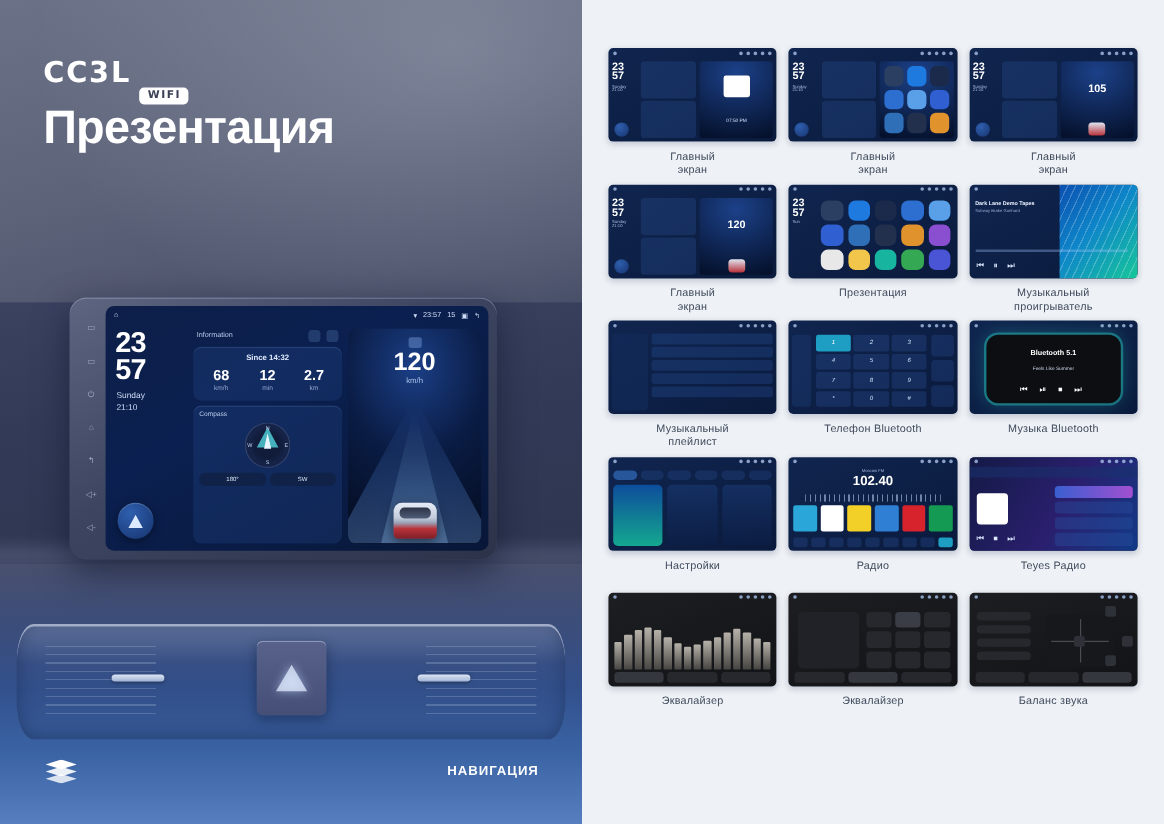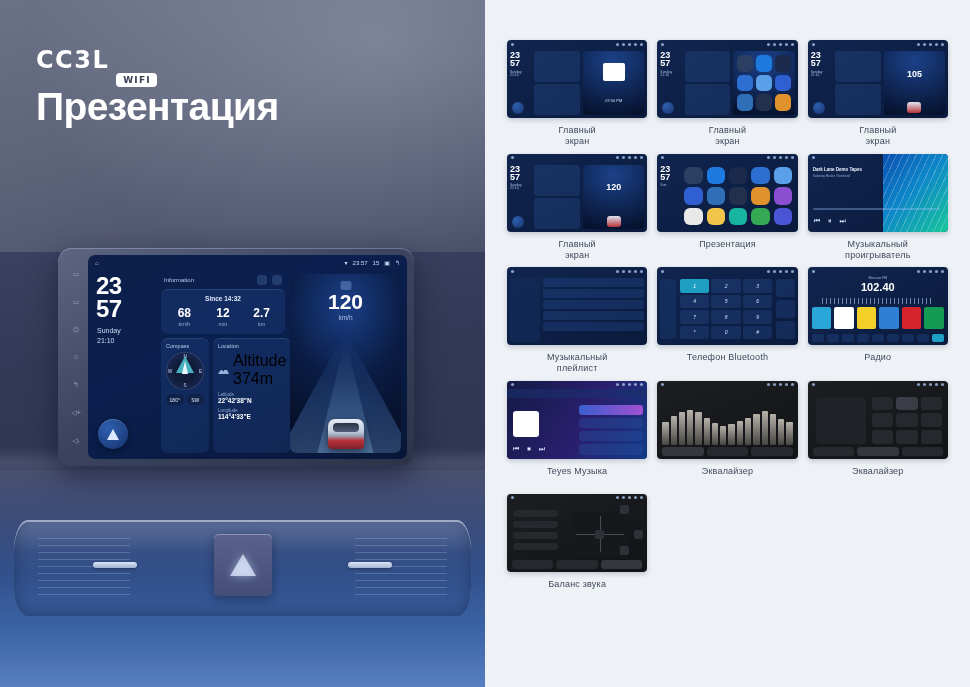--- a/index.html
+++ b/index.html
@@ -392,55 +392,45 @@
                     <span class="e">E</span>
                     <span class="s">S</span>
                     <span class="w">W</span>
                   </div>
                   <div class="pills">
                     <span class="pill">180°</span>
                     <span class="pill">SW</span>
                   </div>
                 </div>
 
-                <div class="card card-loc">
-                  <div class="lbl">Location</div>
-                  <div class="alt">
-                    <span class="ico"></span>
-                    <span>
-                      <span class="k" style="display:block">Altitude</span>
-                      <span class="v">374m</span>
-                    </span>
-                  </div>
-                  <div class="locrow">
-                    <div class="k">Latitude</div>
-                    <div class="v">22°42'38"N</div>
-                  </div>
-                  <div class="locrow">
-                    <div class="k">Longitude</div>
-                    <div class="v">114°4'33"E</div>
-                  </div>
-                </div>
               </div>
             </div>
 
             <div class="col-speed">
               <div class="spd-ico"></div>
               <div class="spd">120</div>
               <div class="spd-u">km/h</div>
               <div class="road"></div>
               <div class="road2"></div>
               <div class="carimg"></div>
             </div>
 
           </div>
         </div>
       </div>
     </div>
 
+    <div class="hero-bottom">
+      <div class="layers">
+          <i></i>
+          <i></i>
+          <i></i>
+        </div>
+      <div class="navlabel">НАВИГАЦИЯ</div>
+    </div>
   </div>
 
   <div class="gallery">
     <div class="grid" id="grid">
         <div class="cell">
           <div class="thumb">
             <div class="t-sb">
   <i class="dot"></i>
   <span class="rr">
     <i class="dot"></i>
@@ -681,20 +671,68 @@
             <div class="t-sb">
   <i class="dot"></i>
   <span class="rr">
     <i class="dot"></i>
     <i class="dot"></i>
     <i class="dot"></i>
     <i class="dot"></i>
     <i class="dot"></i>
   </span>
             </div>
+            <div class="btplate">
+       <div class="bt">Bluetooth 5.1</div>
+       <div class="tr">Feels Like Summer</div>
+       <div class="ar">⏮ ⏯ ⏹ ⏭</div>
+            </div>
+          </div>
+    <div class="cap">Музыка Bluetooth</div>
+        </div>
+        <div class="cell">
+          <div class="thumb">
+            <div class="t-sb">
+  <i class="dot"></i>
+  <span class="rr">
+    <i class="dot"></i>
+    <i class="dot"></i>
+    <i class="dot"></i>
+    <i class="dot"></i>
+    <i class="dot"></i>
+  </span>
+            </div>
+            <div class="set-tabs">
+       <i class="set-tab on"></i>
+              <i class="set-tab"></i>
+              <i class="set-tab"></i>
+              <i class="set-tab"></i>
+              <i class="set-tab"></i>
+              <i class="set-tab"></i>
+            </div>
+     <div class="set-cards">
+       <i class="set-card acc"></i>
+       <i class="set-card"></i>
+       <i class="set-card"></i>
+            </div>
+          </div>
+    <div class="cap">Настройки</div>
+        </div>
+        <div class="cell">
+          <div class="thumb">
+            <div class="t-sb">
+  <i class="dot"></i>
+  <span class="rr">
+    <i class="dot"></i>
+    <i class="dot"></i>
+    <i class="dot"></i>
+    <i class="dot"></i>
+    <i class="dot"></i>
+  </span>
+            </div>
             <div class="radio-band">Moscow FM</div>
      <div class="radio-freq">102.40</div>
      <div class="radio-scale"></div>
      <div class="radio-tiles">
        <i style="background:#2aa7d8"></i>
               <i style="background:#ffffff"></i>
               <i style="background:#f2d027"></i>
               <i style="background:#2f7fd4"></i>
               <i style="background:#d6232c"></i>
               <i style="background:#149a52"></i>
@@ -729,21 +767,21 @@
             <div class="teyes-top"></div>
      <div class="teyes-art"></div>
      <div style="position:absolute;left:6px;bottom:6px;color:#dce9ff;font-size:7px;letter-spacing:3px">⏮ ⏹ ⏭</div>
      <div class="teyes-list">
        <i class="on"></i>
               <i></i>
               <i></i>
               <i></i>
             </div>
           </div>
-    <div class="cap">Teyes Музыка</div>
+    <div class="cap">Teyes Радио</div>
         </div>
         <div class="cell">
           <div class="thumb dark">
             <div class="t-sb">
   <i class="dot"></i>
   <span class="rr">
     <i class="dot"></i>
     <i class="dot"></i>
     <i class="dot"></i>
     <i class="dot"></i>

